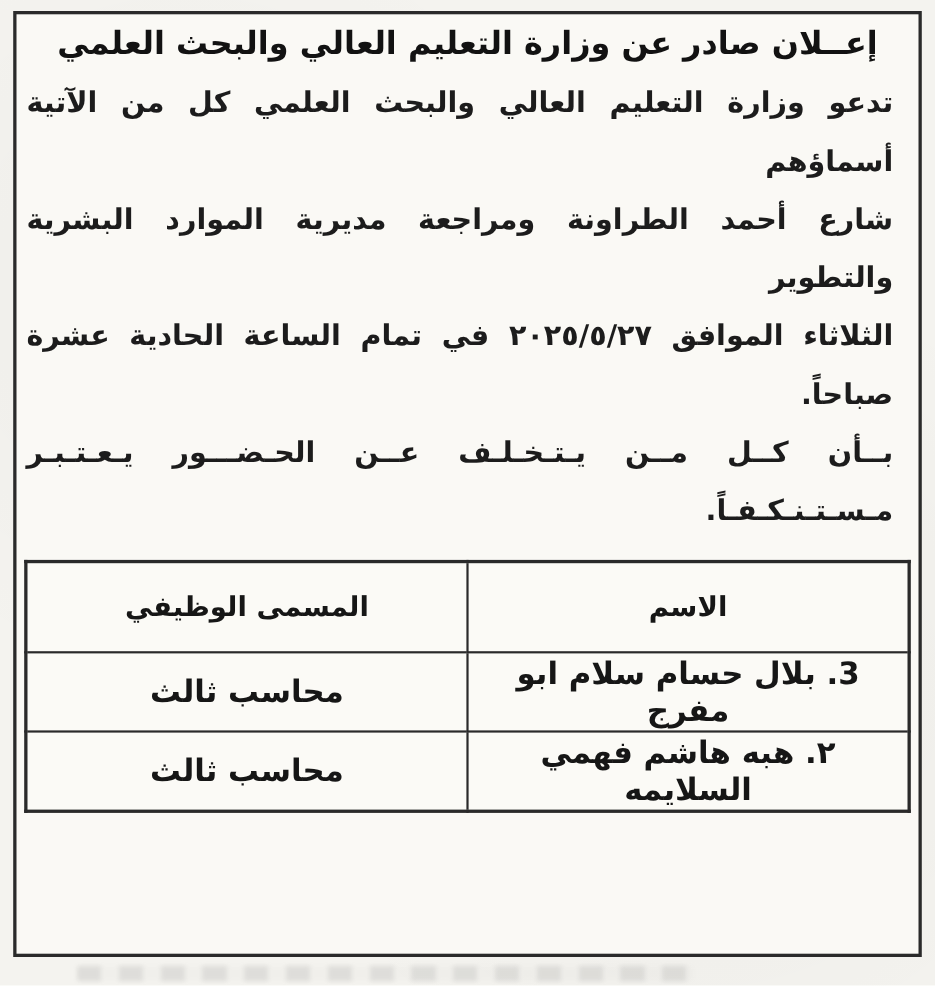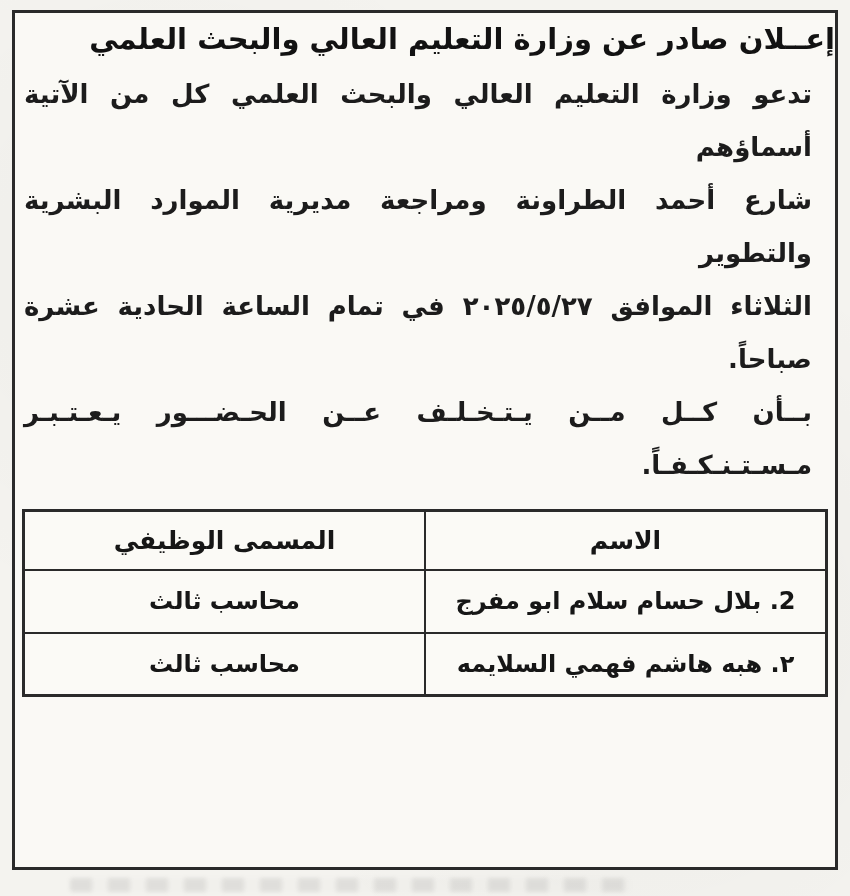--- a/index.html
+++ b/index.html
@@ -24,21 +24,21 @@
   .frame {
     position: absolute;
     top: 10px; left: 12px;
     width: 826px; height: 860px;
     border: 3px solid #2a2a2a;
     background: #faf9f5;
   }
 
   .title {
     margin-top: 9px;
-    text-align: right;
+    text-align: center;
     font-size: 29px;
     font-weight: bold;
     color: #121212;
     letter-spacing: 0;
   }
 
   .body-text {
     padding: 12px 23px 0 9px;
   }
 
@@ -60,26 +60,26 @@
     table-layout: fixed;
   }
 
   table.applicants th,
   table.applicants td {
     border: 2px solid #2a2a2a;
     height: 63px;
     text-align: center;
     vertical-align: middle;
     font-weight: bold;
-    font-size: 24px;
+    font-size: 28px;
     color: #161616;
     padding: 2px 8px;
   }
 
-  table.applicants th { height: 59px; font-size: 25px; }
+  table.applicants th { height: 82px; font-size: 25px; }
 
   
   .ghost-strip {
     position: absolute;
     top: 878px; left: 70px;
     width: 560px; height: 14px;
     background: repeating-linear-gradient(
       90deg,
       rgba(110,110,110,0.28) 0px, rgba(110,110,110,0.28) 22px,
       rgba(150,150,150,0.06) 22px, rgba(150,150,150,0.06) 38px);
@@ -106,21 +106,21 @@
 
     <table class="applicants">
       <thead>
         <tr>
           <th>الاسم</th>
           <th>المسمى الوظيفي</th>
         </tr>
       </thead>
       <tbody>
         <tr>
-          <td>2. بلال حسام سلام ابو مفرج</td>
+          <td>3. بلال حسام سلام ابو مفرج</td>
           <td>محاسب ثالث</td>
         </tr>
         <tr>
           <td>٢. هبه هاشم فهمي السلايمه</td>
           <td>محاسب ثالث</td>
         </tr>
 
       </tbody>
     </table>
 

